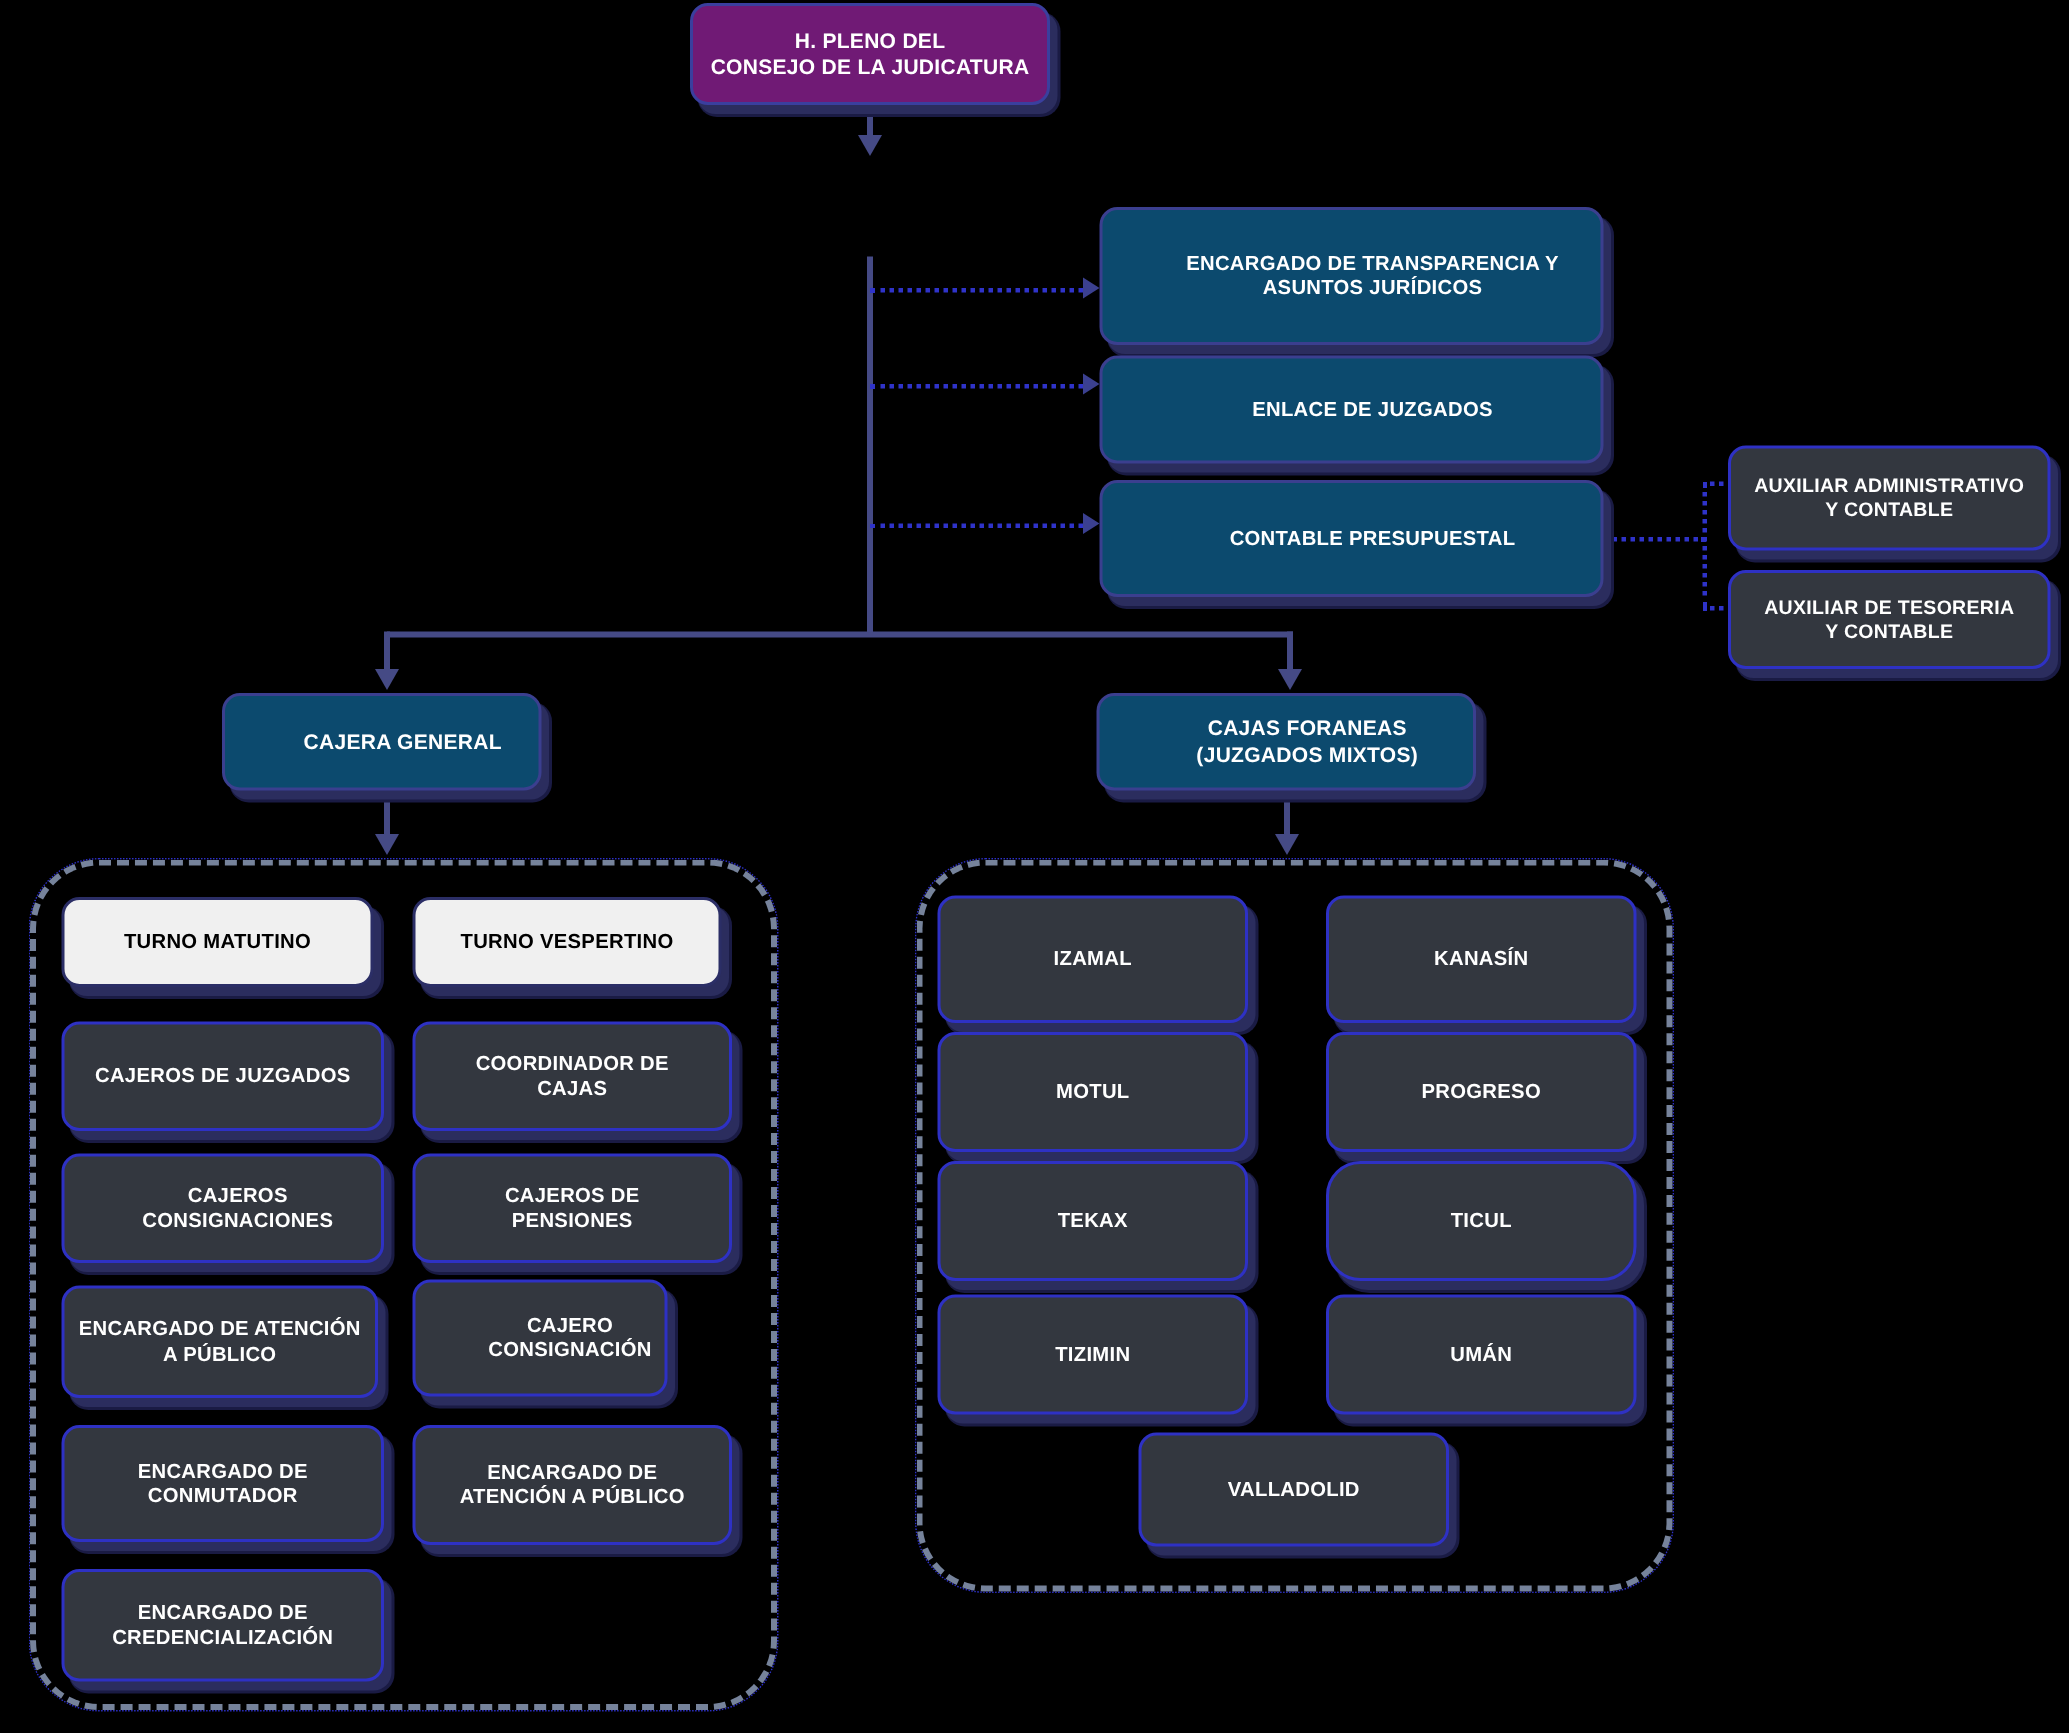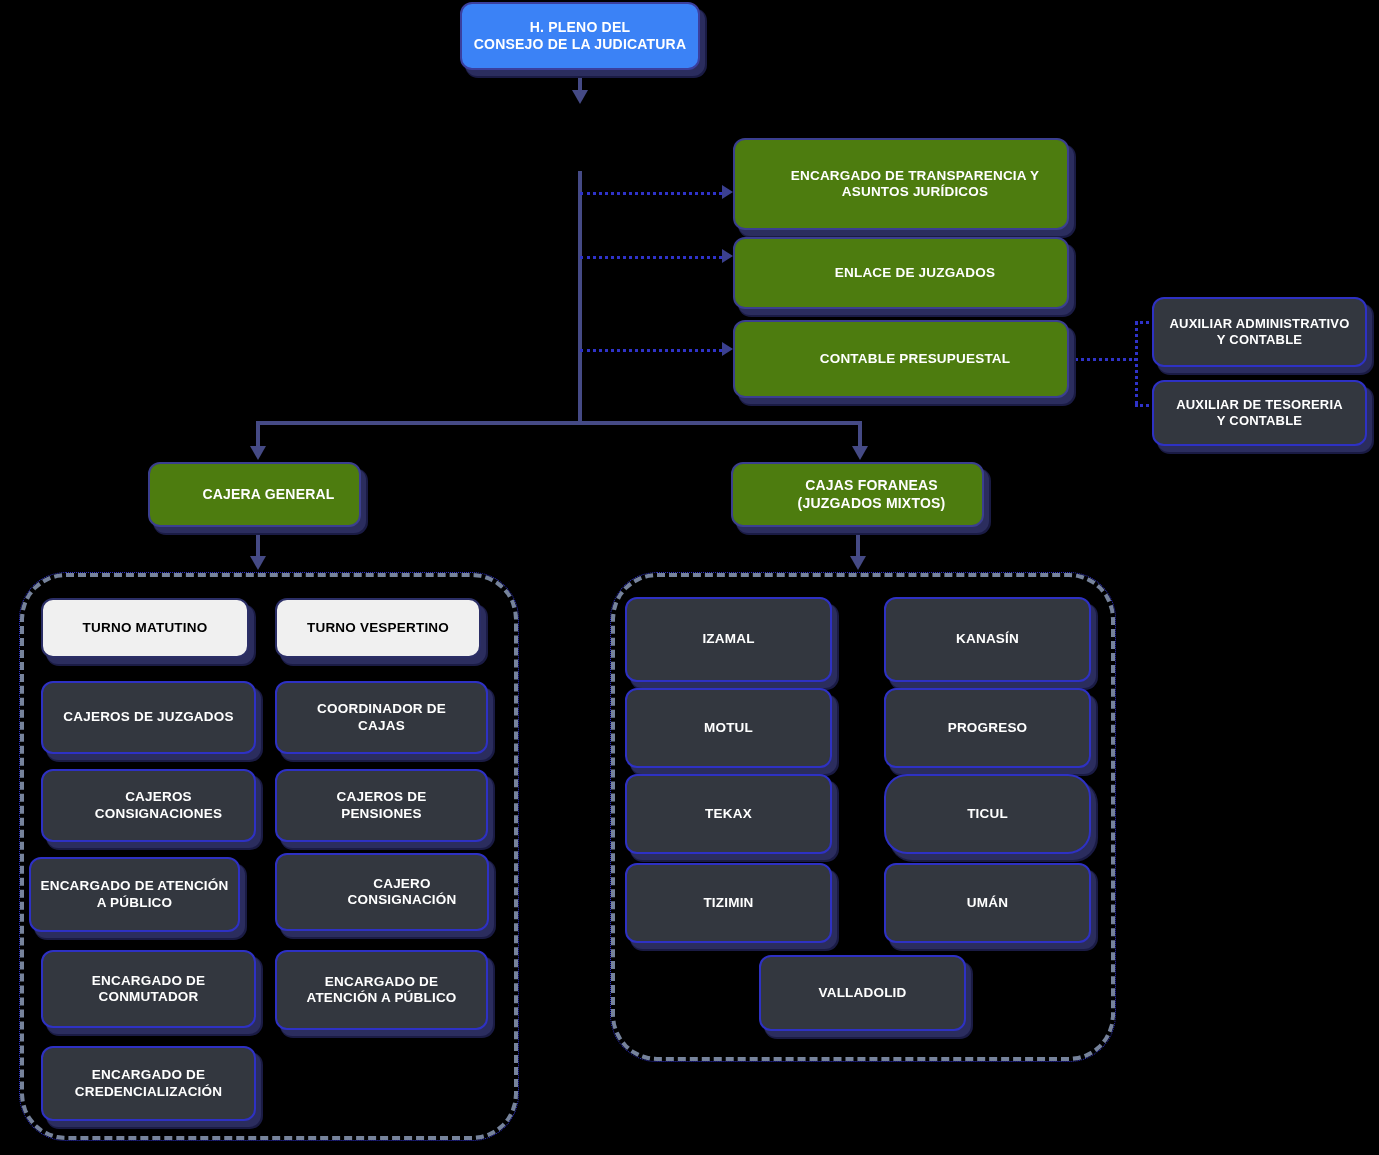--- a/index.html
+++ b/index.html
@@ -34,26 +34,26 @@
     letter-spacing: 0.2px;
     line-height: 1.22;
     padding: 4px 8px;
     z-index: 5;
   }
 
   .node span { display: block; }
 
   
   .v-navy {
-    background: #3b82f6;
+    background: #701a75;
     color: #ffffff;
     border-color: #3a3f9e;
   }
   .v-steel {
-    background: #4d7c0f;
+    background: #0c4a6e;
     color: #ffffff;
     border-color: #3b3f8f;
     padding-left: 36px;
   }
   .v-dark {
     background: #33373f;
     color: #ffffff;
     border-color: #2e31c4;
   }
   .v-white {
@@ -217,21 +217,21 @@
     </div>
   </div>
 
   <div class="node v-dark" style="left:41px; top:769px; width:215px; height:73px; font-size:13.5px;padding-left:28px;">
     <div>
       <span>CAJEROS</span>
       <span>CONSIGNACIONES</span>
     </div>
   </div>
 
-  <div class="node v-dark" style="left:29px; top:857px; width:211px; height:75px; font-size:13.5px;">
+  <div class="node v-dark" style="left:41px; top:857px; width:211px; height:75px; font-size:13.5px;">
     <div>
       <span>ENCARGADO DE ATENCIÓN</span>
       <span>A PÚBLICO</span>
     </div>
   </div>
 
   <div class="node v-dark" style="left:41px; top:950px; width:215px; height:78px; font-size:13.5px;">
     <div>
       <span>ENCARGADO DE</span>
       <span>CONMUTADOR</span>
@@ -258,21 +258,21 @@
     </div>
   </div>
 
   <div class="node v-dark" style="left:275px; top:769px; width:213px; height:73px; font-size:13.5px;">
     <div>
       <span>CAJEROS DE</span>
       <span>PENSIONES</span>
     </div>
   </div>
 
-  <div class="node v-dark" style="left:275px; top:853px; width:214px; height:78px; font-size:13.5px;padding-left:48px;">
+  <div class="node v-dark" style="left:275px; top:853px; width:170px; height:78px; font-size:13.5px;padding-left:48px;">
     <div>
       <span>CAJERO</span>
       <span>CONSIGNACIÓN</span>
     </div>
   </div>
 
   <div class="node v-dark" style="left:275px; top:950px; width:213px; height:80px; font-size:13.5px;">
     <div>
       <span>ENCARGADO DE</span>
       <span>ATENCIÓN A PÚBLICO</span>

